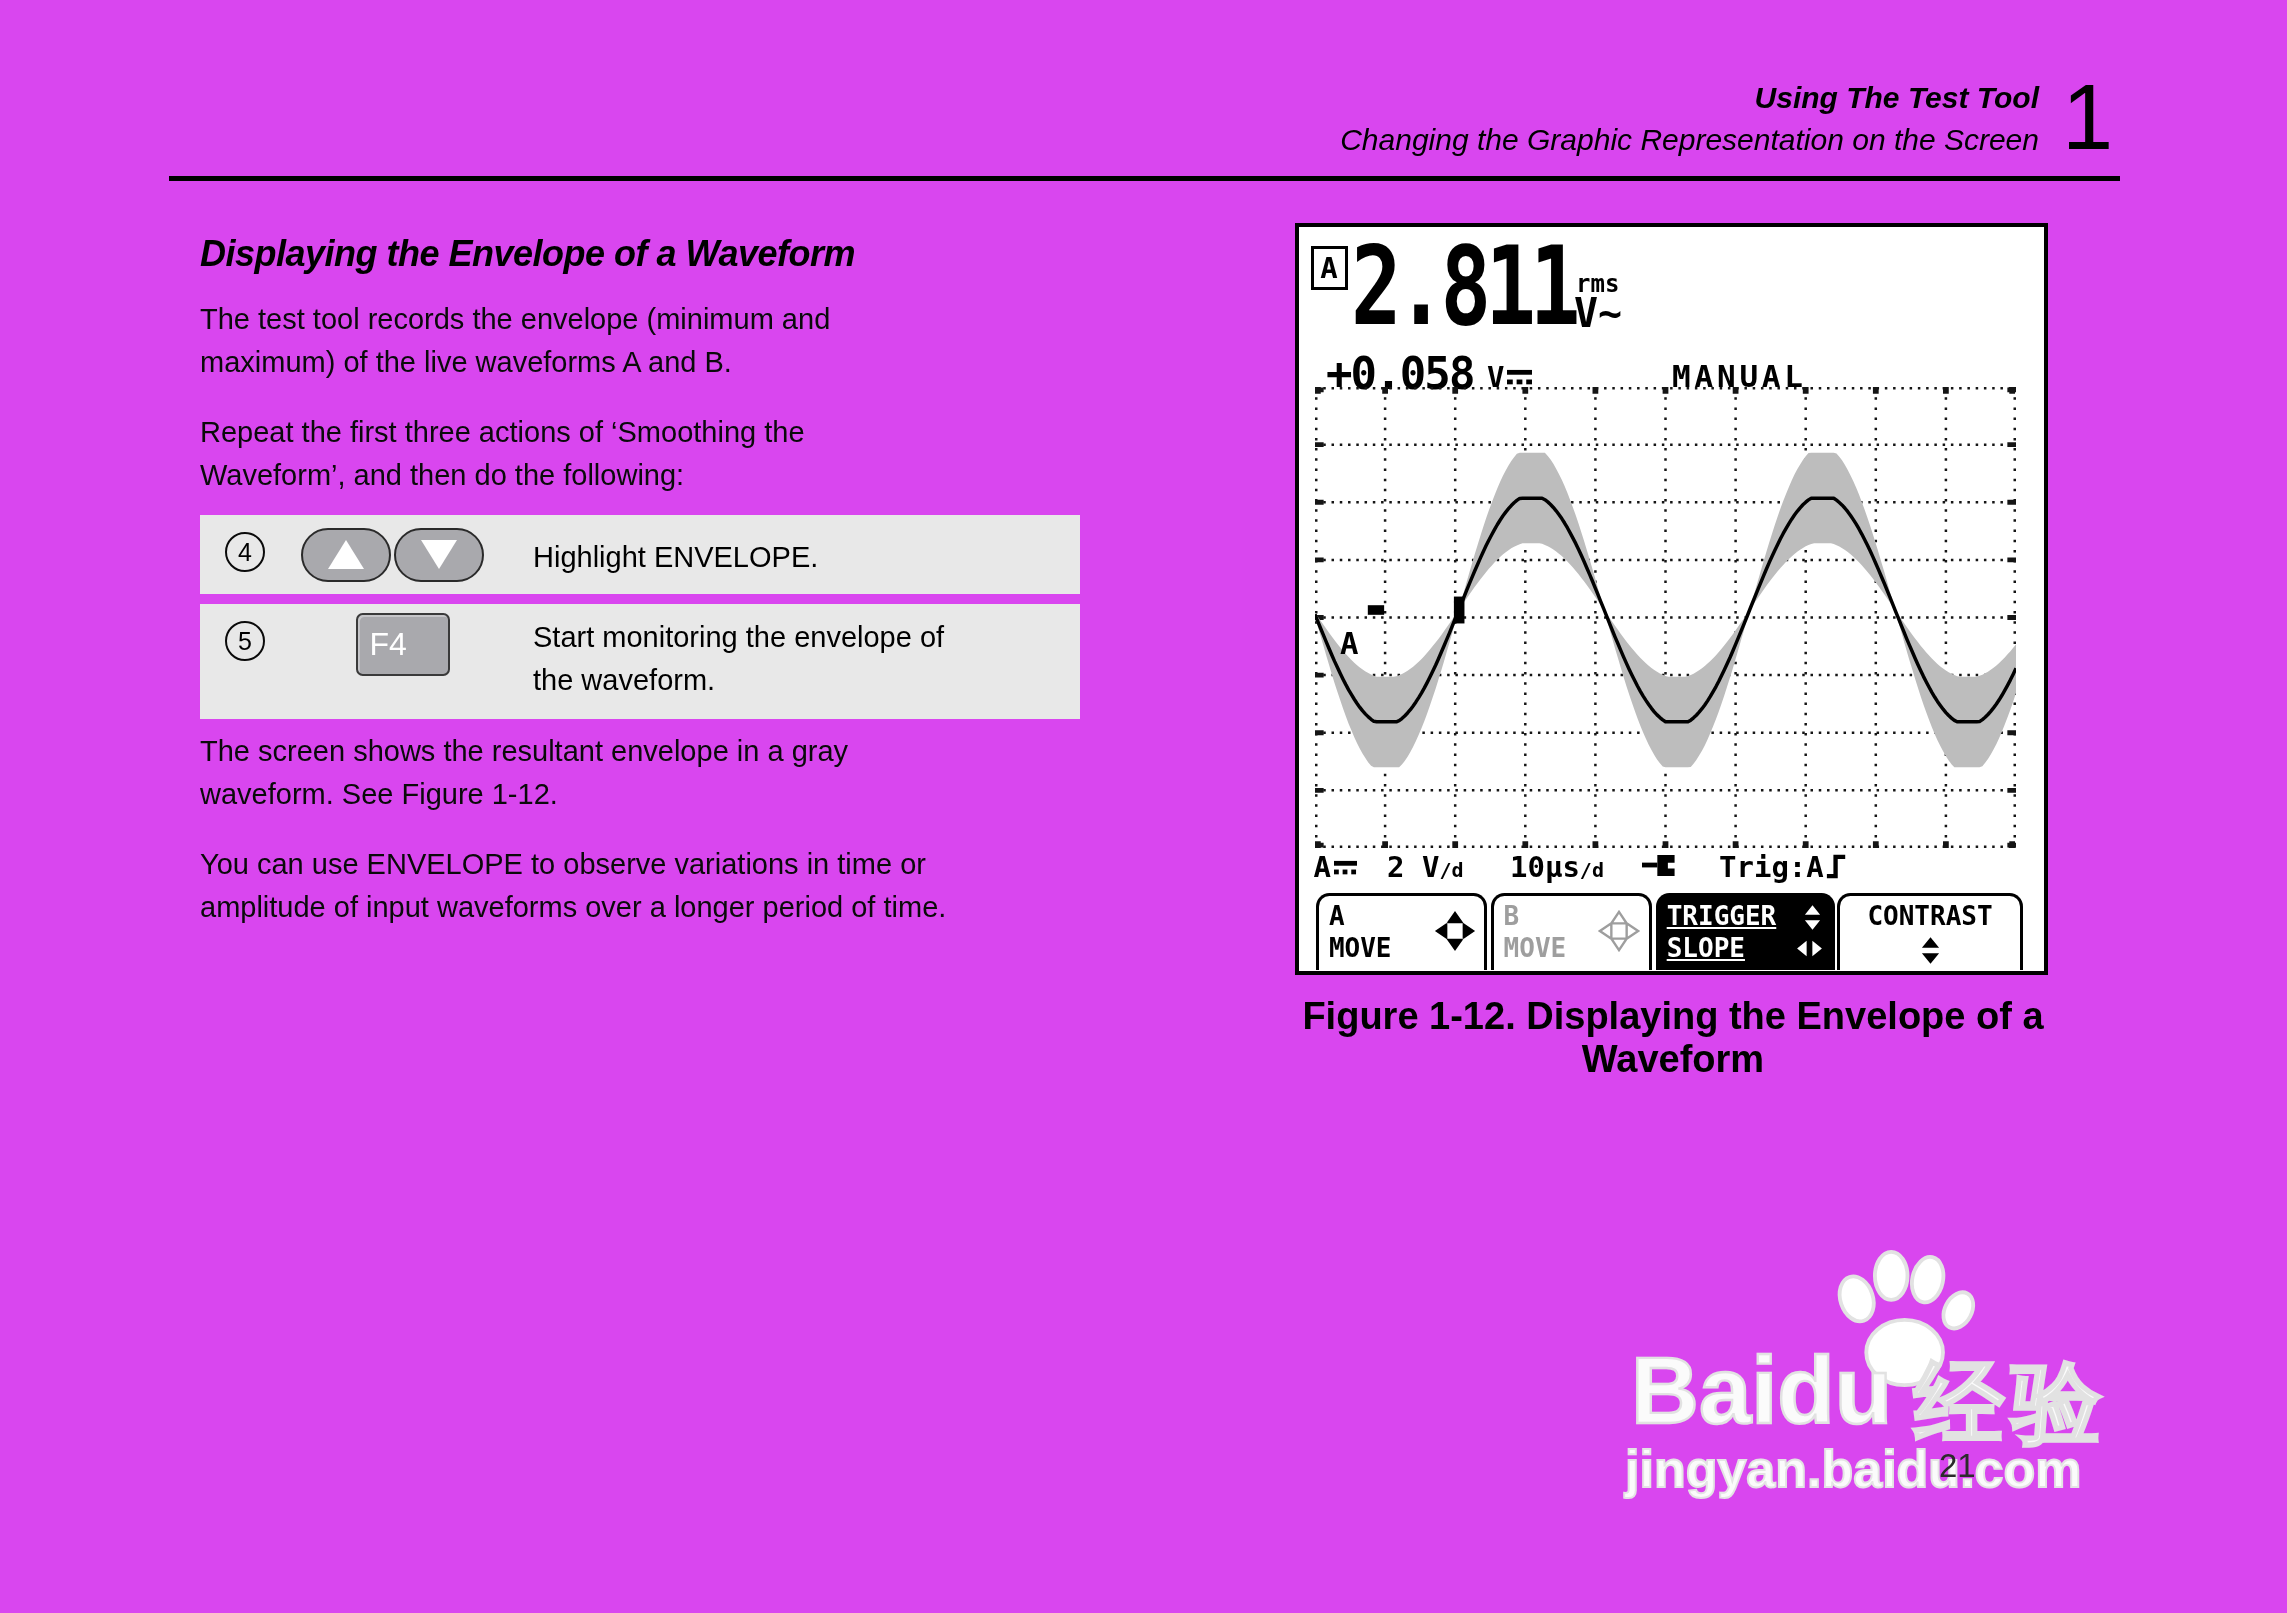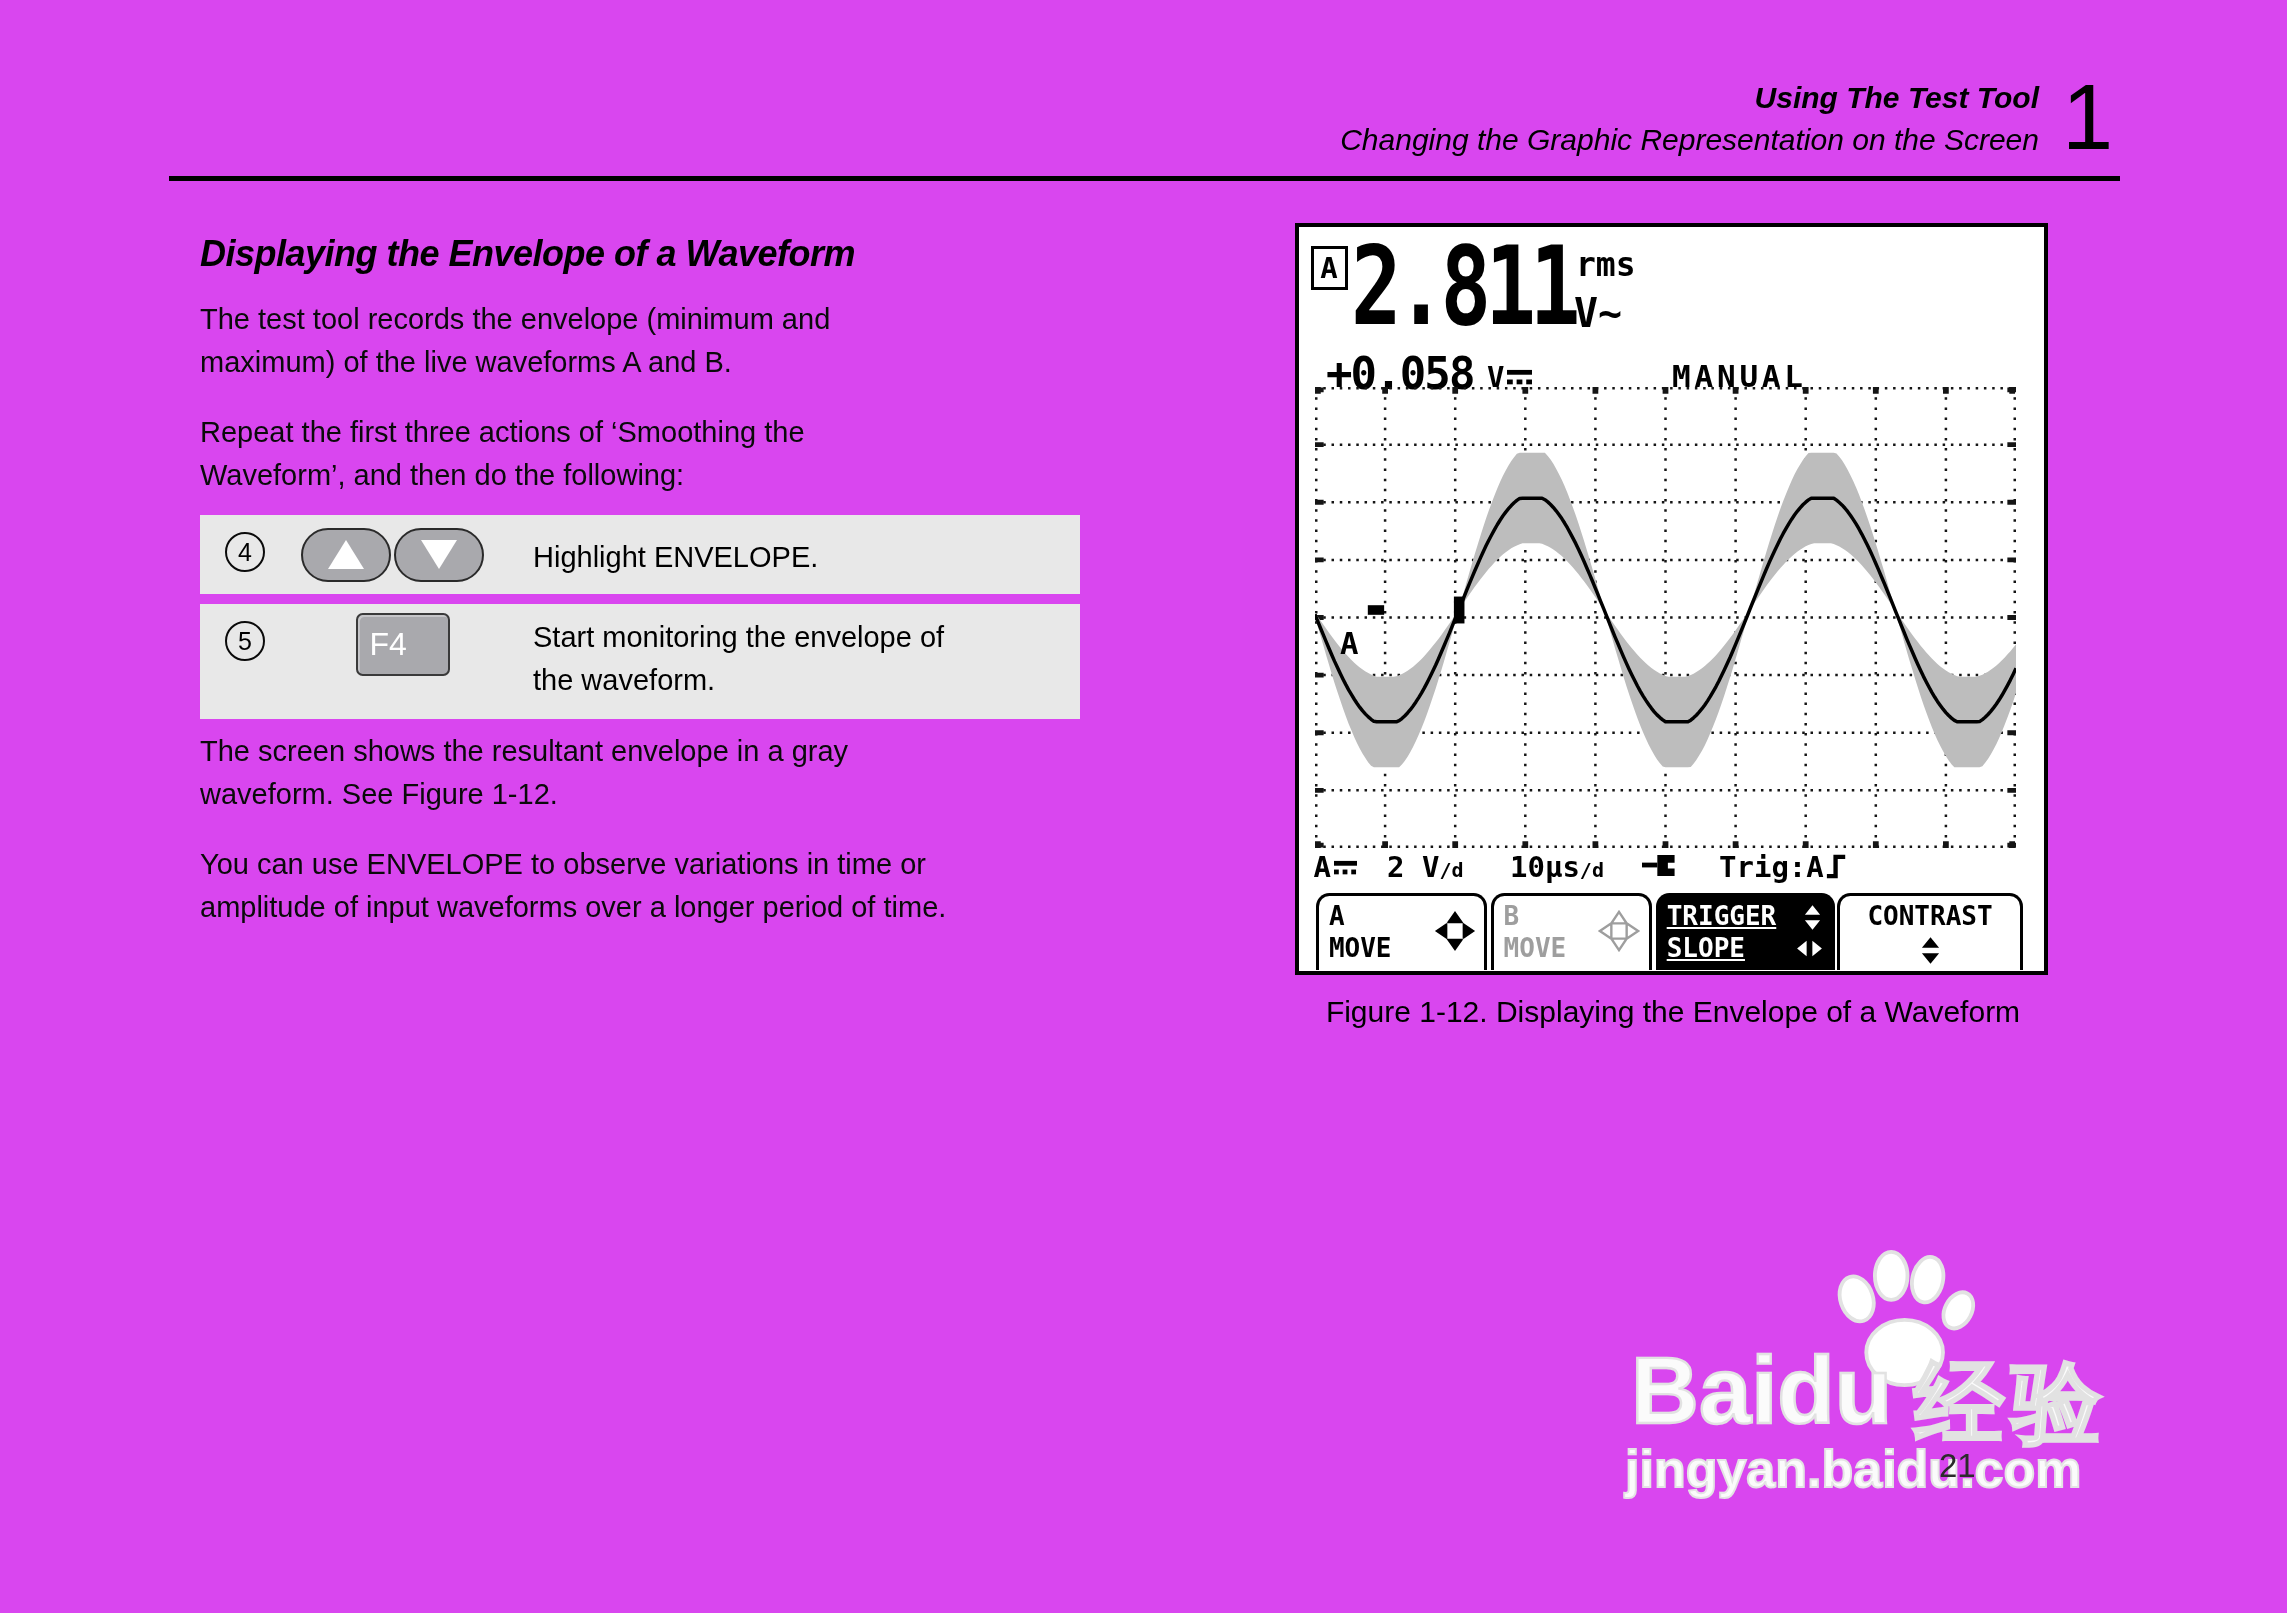--- a/index.html
+++ b/index.html
@@ -55,21 +55,21 @@
   }
   .chan-box {
     position:absolute; left:11.5px; top:19px; width:37px; height:44px;
     border:3.8px solid #000; font-size:29px;
     display:flex; align-items:center; justify-content:center;
   }
   .main-value {
     position:absolute; left:52px; top:5.8px; font-size:108px; line-height:1;
     letter-spacing:-7.7px; transform:scaleX(0.78); transform-origin:left top;
   }
-  .unit-rms { position:absolute; left:277px; top:18px;  font-size:33px; }
+  .unit-rms { position:absolute; left:277px; top:43px;  font-size:24px; }
   .unit-v   { position:absolute; left:275px; top:63px;  font-size:40px; }
   .sec-value{ position:absolute; left:27px;  top:121px; font-size:44px; letter-spacing:-1.9px; }
   .sec-unit { position:absolute; left:188px; top:133px; font-size:29px; }
   .dc-icon  { display:inline-block; vertical-align:1.9px; margin-left:2.9px; }
   .mode     { position:absolute; left:373px; top:131px; font-size:31px; letter-spacing:3.8px; }
   #scope-grid { position:absolute; left:16.3px; top:160px; }
 
   .status { position:absolute; top:623px; font-size:29px; white-space:nowrap; }
   .st-ch   { left:14.4px; }  .st-vd  { left:88px; } .st-td { left:211px; }
   .st-plug { left:343px; top:626px; } .st-trig { left:420px; }
@@ -86,21 +86,21 @@
   .sk4 { left:538px; width:186px; }
   .sk .l1 { position:absolute; left:9.6px; top:4.8px; }
   .sk .l2 { position:absolute; left:9.6px; top:37px; }
   .sk .icon4 { position:absolute; right:7.7px; top:13.4px; }
   .sk3 .l1, .sk3 .l2 { left:7.7px;text-decoration:underline; }
   .sk3 .ud { position:absolute; right:9.6px; top:6.7px; }
   .sk3 .lr { position:absolute; right:7.7px; top:42px; }
   .sk4 .l1 { position:static; display:block; text-align:center; margin-top:4.8px; left:0; }
   .sk4 .cud { display:block; margin:3.8px auto 0 auto; }
 
-  .fig-caption { top:995px; left:1254px; width:838px; text-align:center; font-size:30px; font-weight:normal; }
+  .fig-caption { top:995px; left:1254px; width:838px; text-align:center; font-size:38px; font-weight:bold; }
 
   
   .wm { color:#fbfbfb; -webkit-text-stroke:2.4px #e2e2e2; font-weight:bold; white-space:nowrap; }
   .wm-brand { top:1337px; left:1631px; font-size:94px; }
   .wm-cn    { top:1343px; left:1914px; font-size:90px; letter-spacing:7.7px; }
   .wm-url   { top:1439px; left:1625px; font-size:52px; -webkit-text-stroke:1.9px #e4e4e4; }
   .page-num { top:1447px; left:1927px; font-size:33px; color:#2b2b2b;padding-left:12px; }
 </style>
 </head>
 <body>

